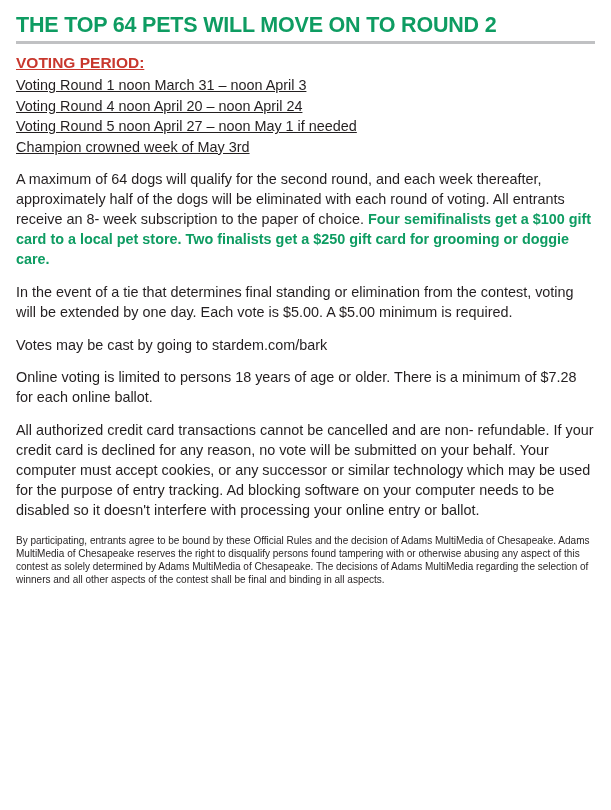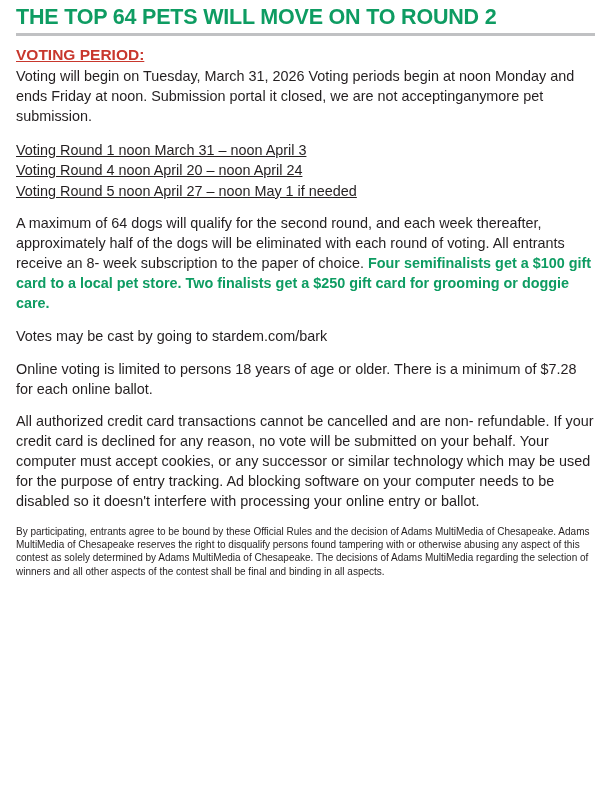--- a/index.html
+++ b/index.html
@@ -11,21 +11,21 @@
     height: 810px;
     background: #ffffff;
     font-family: "Liberation Sans", sans-serif;
     color: #231f20;
     overflow: hidden;
   }
   .page {
     width: 611px;
     height: 810px;
     box-sizing: border-box;
-    padding: 6px 16px 6px 16px;
+    padding: 14px 16px 6px 16px;
     position: relative;
   }
   .headline {
     font-size: 21.5px;
     font-weight: bold;
     color: #0e9c62;
     letter-spacing: -0.2px;
     line-height: 1.08;
     margin: 0 0 4px 0;
     white-space: nowrap;
@@ -77,30 +77,31 @@
 </head>
 <body>
 
 <div class="page">
 
   <h1 class="headline">THE TOP 64 PETS WILL MOVE ON TO ROUND 2</h1>
   <div class="rule"></div>
 
   <h2 class="section-head">VOTING PERIOD:</h2>
 
-  <p class="para">Voting will begin on Tuesday, March 31, 2026 Voting periods begin at noon Monday and ends Friday at noon. Submission portal it closed, we are not acceptinganymore pet submission.</p>
 
   <div class="sched">
     <div>Voting Round 1 noon March 31 – noon April 3</div>
     <div>Voting Round 4 noon April 20 – noon April 24</div>
     <div>Voting Round 5 noon April 27 – noon May 1 if needed</div>
+    <div>Champion crowned week of May 3rd</div>
   </div>
 
   <p class="para"><span>A maximum of 64 dogs will qualify for the second round, and each week thereafter, approximately half of the dogs will be eliminated with each round of voting. All entrants receive an 8- week subscription to the paper of choice. </span><span class="green-bold">Four semifinalists get a $100 gift card to a local pet store. Two finalists get a $250 gift card for grooming or doggie care.</span></p>
 
+  <p class="para">In the event of a tie that determines final standing or elimination from the contest, voting will be extended by one day. Each vote is $5.00. A $5.00 minimum is required.</p>
 
 
   <p class="howto-body">Votes may be cast by going to stardem.com/bark</p>
 
   <p class="howto-body">Online voting is limited to persons 18 years of age or older. There is a minimum of $7.28 for each online ballot.</p>
 
   <p class="howto-body">All authorized credit card transactions cannot be cancelled and are non- refundable. If your credit card is declined for any reason, no vote will be submitted on your behalf. Your computer must accept cookies, or any successor or similar technology which may be used for the purpose of entry tracking. Ad blocking software on your computer needs to be disabled so it doesn't interfere with processing your online entry or ballot.</p>
 
 
   <p class="fineprint">By participating, entrants agree to be bound by these Official Rules and the decision of Adams MultiMedia of Chesapeake. Adams MultiMedia of Chesapeake reserves the right to disqualify persons found tampering with or otherwise abusing any aspect of this contest as solely determined by Adams MultiMedia of Chesapeake. The decisions of Adams MultiMedia regarding the selection of winners and all other aspects of the contest shall be final and binding in all aspects.</p>

